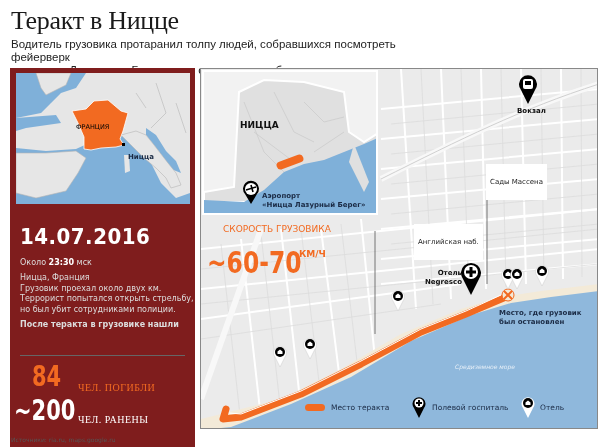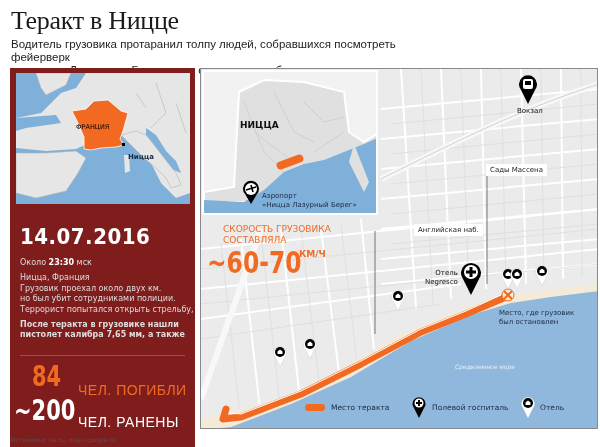--- a/index.html
+++ b/index.html
@@ -5,26 +5,26 @@
   * { box-sizing: border-box; margin: 0; padding: 0; }
   body { width: 600px; height: 447px; background: #ffffff; position: relative; overflow: hidden; font-family: "DejaVu Sans", sans-serif; color: #111; }
   .title { position: absolute; left: 11px; top: 6px; font-family: "Liberation Serif", serif; font-size: 26px; color: #1a1a1a; letter-spacing: -0.3px; }
   .subtitle { position: absolute; left: 11px; top: 38px; width: 420px; font-family: "Liberation Sans", sans-serif; font-size: 11.5px; line-height: 13px; color: #222; }
   .left-panel { position: absolute; left: 10px; top: 68px; width: 185px; height: 427px; background: #7f1d1d; }
   .europe-map { position: absolute; left: 6px; top: 5px; width: 174px; height: 131px; background: #e8e8e8; overflow: hidden; }
   .date { position: absolute; left: 10px; top: 156px; color: #fff; font-family: "DejaVu Sans Condensed", "DejaVu Sans", sans-serif; font-size: 22px; font-weight: bold; letter-spacing: 0.5px; }
   .small { position: absolute; left: 10px; color: #ddd; font-family: "DejaVu Sans", sans-serif; font-size: 8px; line-height: 10.4px; }
   .divider { position: absolute; left: 10px; width: 165px; height: 1px; background: #666; top: 287px; }
   .big-num { position: absolute; font-family: "DejaVu Sans", sans-serif; font-weight: bold; transform: scaleX(0.75); transform-origin: left; }
-  .stat-label { position: absolute; font-family: Liberation Sans, sans-serif; font-size: 14px; letter-spacing: 0.5px; }
+  .stat-label { position: absolute; font-family: Liberation Serif, serif; font-size: 10px; letter-spacing: 0.5px; }
   .source { position: absolute; left: 11px; top: 436px; font-size: 6px; color: #555; font-family: "DejaVu Sans", sans-serif; }
   .main-map { position: absolute; left: 200px; top: 68px; width: 398px; height: 361px; border: 1px solid #888; background: #ececec; overflow: hidden; }
   .inset { position: absolute; left: 1px; top: 1px; width: 176px; height: 145px; background: #f4f4f4; border: 2px solid #fff; overflow: hidden; }
-  .label-box { position: absolute; background: #fff; font-size: 7px; color: #222; padding: 2px 4px; white-space: nowrap; }
-  .pin-label { position: absolute; font-size: 7px; font-weight: normal; color: #111; line-height: 8.5px; }
+  .label-box { position: absolute; background: #fff; font-size: 7px; color: #222; padding: 14px 4px; white-space: nowrap; }
+  .pin-label { position: absolute; font-size: 7px; font-weight: bold; color: #111; line-height: 8.5px; }
   .legend-text { position: absolute; font-size: 7.5px; color: #1a2a44; }
 </style>
 </head>
 <body>
 
 <div class="title">Теракт в Ницце</div>
 <div class="subtitle">
   <div>Водитель грузовика протаранил толпу людей, собравшихся посмотреть фейерверк</div>
   <div>по случаю Дня взятия Бастилии, и открыл стрельбу</div>
 </div>
@@ -60,26 +60,25 @@
 
   <div class="small" style="top:190px;">
     <span>Около</span>
     <b style="color:#fff">23:30</b>
     <span>мск</span>
   </div>
   <div class="small" style="top:205px;">Ницца, Франция</div>
 
   <div class="small" style="top:216px;">
     <div>Грузовик проехал около двух км.</div>
+    <div>Террорист попытался открыть стрельбу,</div>
     <div>но был убит сотрудниками полиции.</div>
-    <div>Террорист попытался открыть стрельбу,</div>
   </div>
   <div class="small" style="top:252px;font-weight:bold;">
     <div>После теракта в грузовике нашли</div>
-    <div>пистолет калибра 7,65 мм, а также</div>
   </div>
 
   <div class="divider"></div>
 
   <div class="big-num" style="left:22px;top:292px;font-size:28px;color:#f26a21;">84</div>
   <div class="stat-label" style="left:68px;top:314px;color:#f26a21;">ЧЕЛ. ПОГИБЛИ</div>
 
   <div class="big-num" style="left:4px;top:326px;font-size:28px;color:#fff;">~200</div>
   <div class="stat-label" style="left:68px;top:346px;color:#fff;">ЧЕЛ. РАНЕНЫ</div>
 </div>
@@ -150,21 +149,20 @@
         <rect x="7" y="7" width="6" height="4" fill="#000"></rect>
       </svg>
   </div>
   <div class="pin-label" style="left:316px;top:38px;">Вокзал</div>
 
   <div class="label-box" style="left:285px;top:95px;">Сады Массена</div>
   <div class="label-box" style="left:173px;top:155px;margin-left:40px;">Английская наб.</div>
 
   <div style="position:absolute;left:22px;top:155px;color:#f26a21;font-size:9px;font-weight:normal;line-height:11px;">
     <div>СКОРОСТЬ ГРУЗОВИКА</div>
-    <div>СОСТАВЛЯЛА</div>
   </div>
   <div style="position:absolute;left:6px;top:176px;color:#f26a21;font-size:30px;font-weight:bold;transform:scaleX(0.78);transform-origin:left;">~60-70</div>
   <div style="position:absolute;left:98px;top:180px;color:#f26a21;font-size:9px;font-weight:bold;">КМ/Ч</div>
 
   <div style="position:absolute;left:259px;top:192px;width:22px;height:34px;">
     <svg width="22" height="34" viewBox="0 0 22 34">
         <path d="M11 34 L3 18 A10 10 0 1 1 19 18 Z" fill="#000"></path>
         <circle cx="11" cy="11" r="7" fill="#fff"></circle>
         <path d="M11 6 V16 M6 11 H16" stroke="#000" stroke-width="3"></path>
       </svg>

